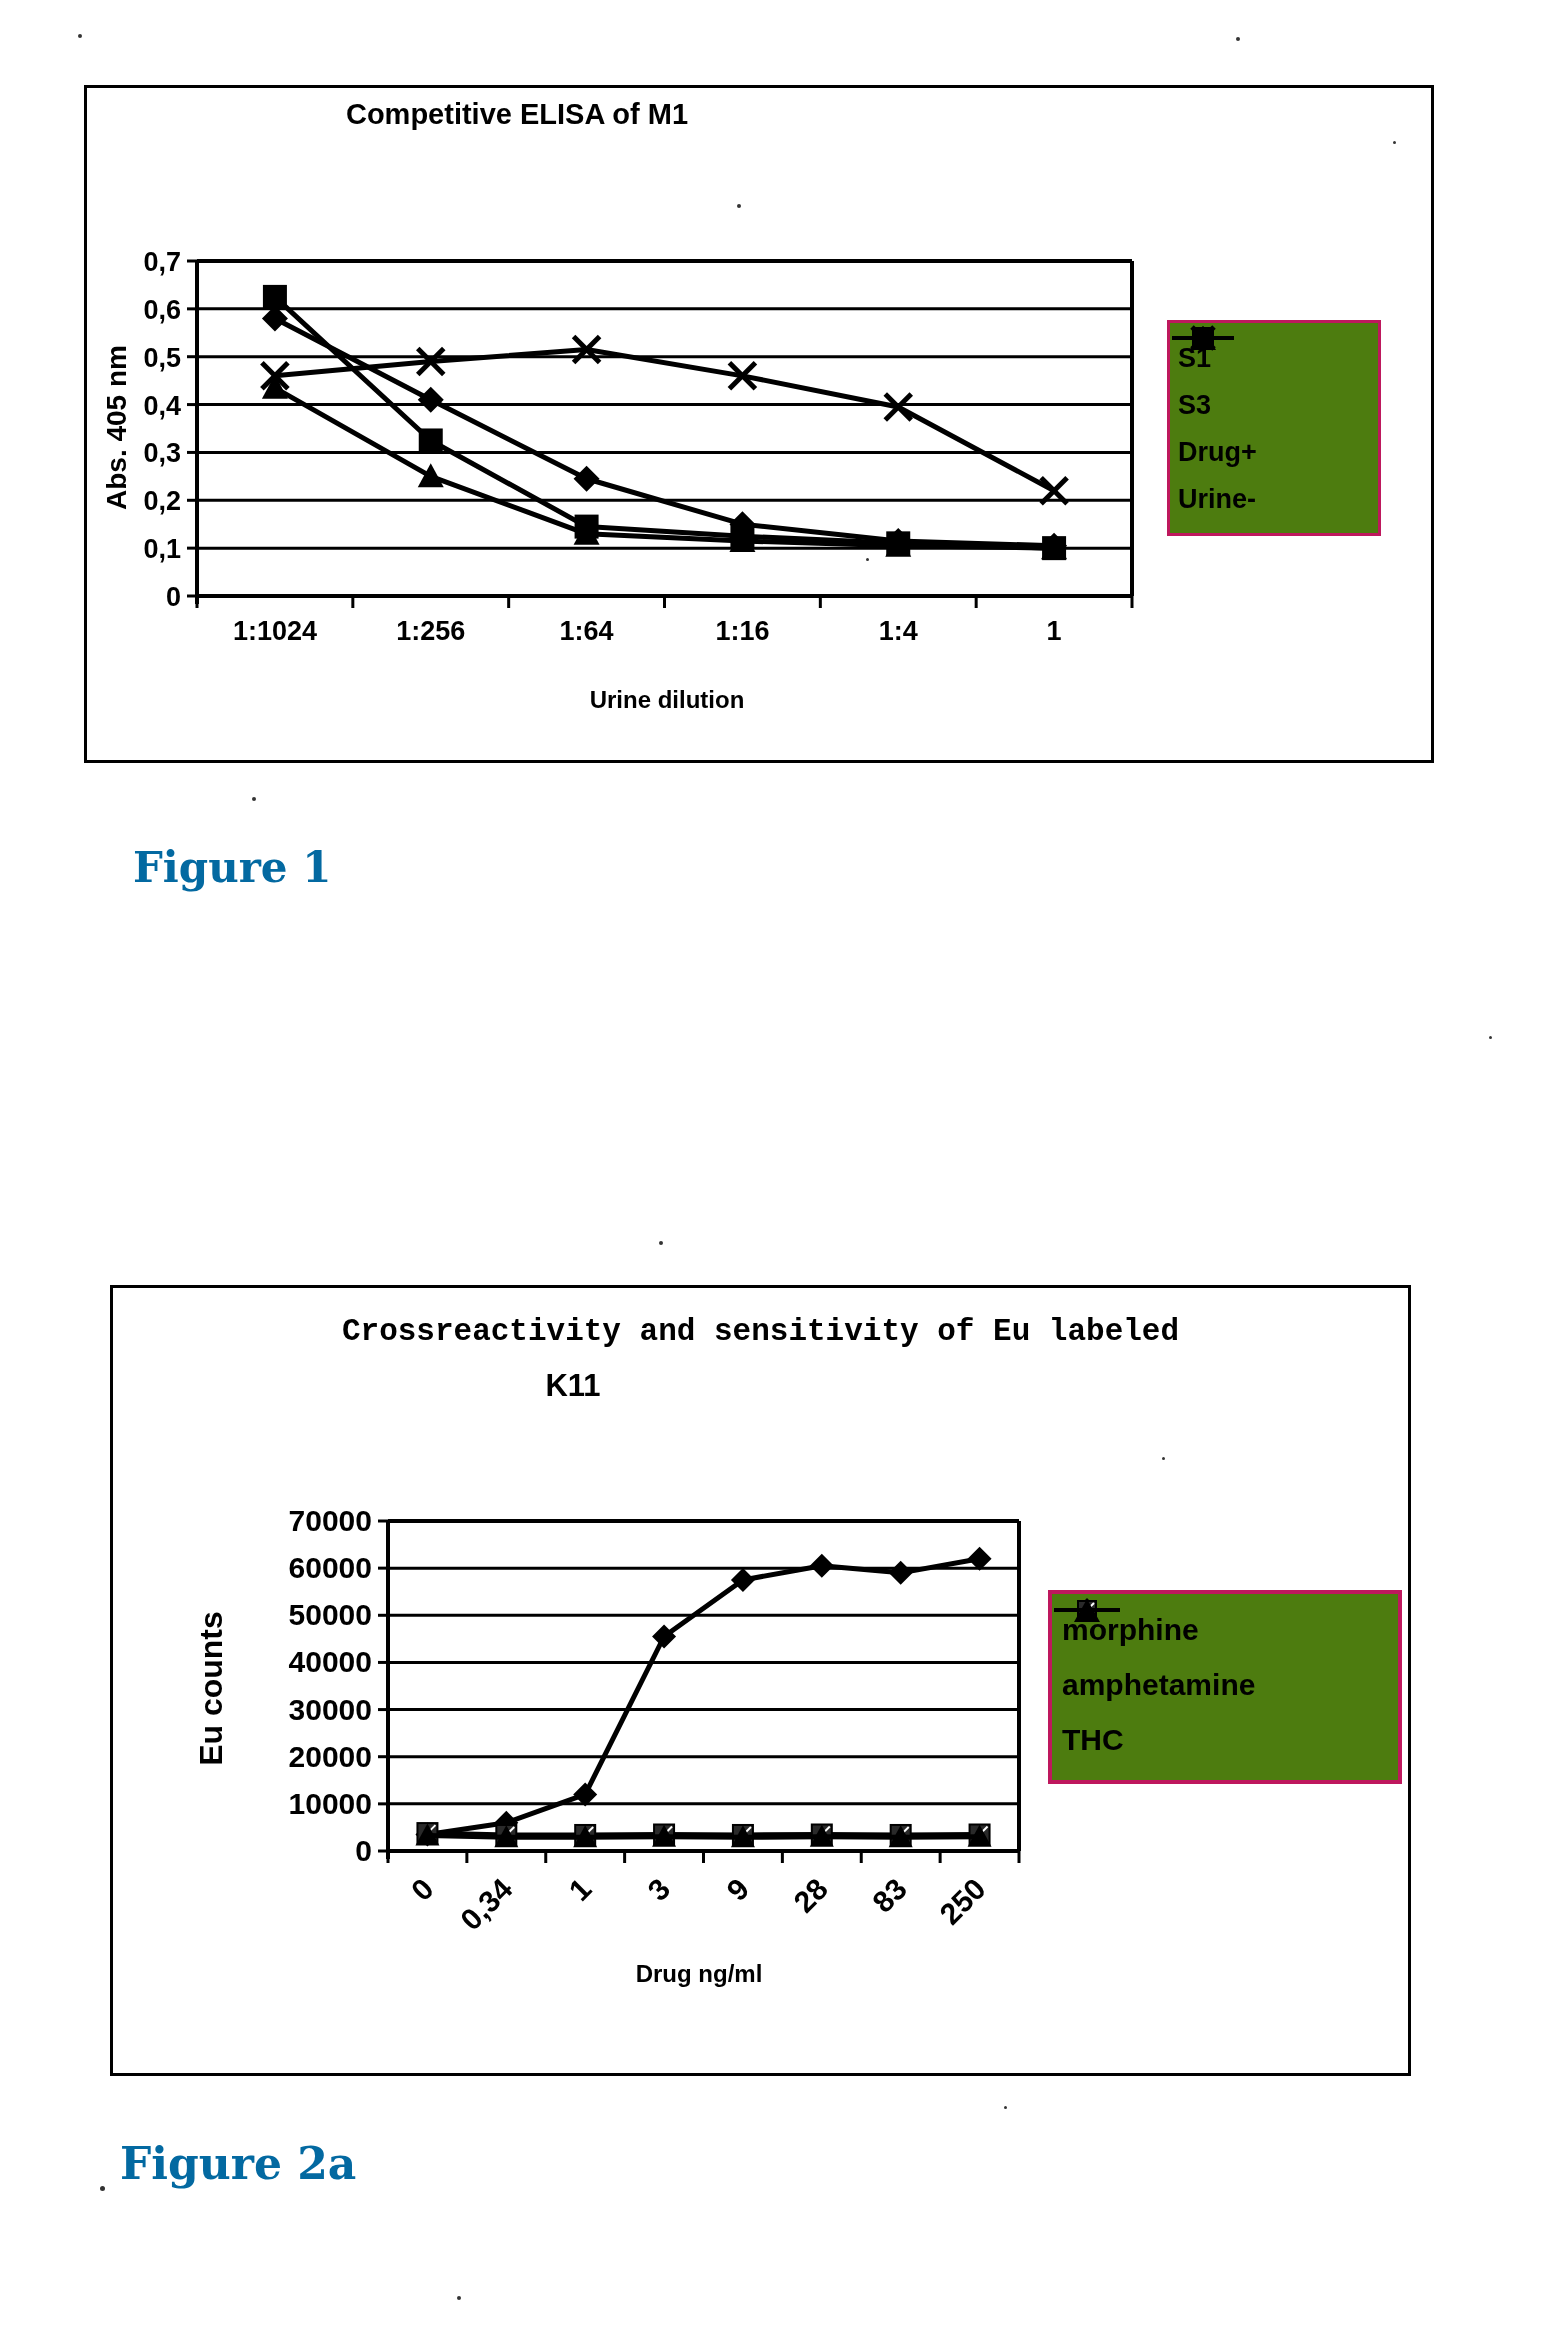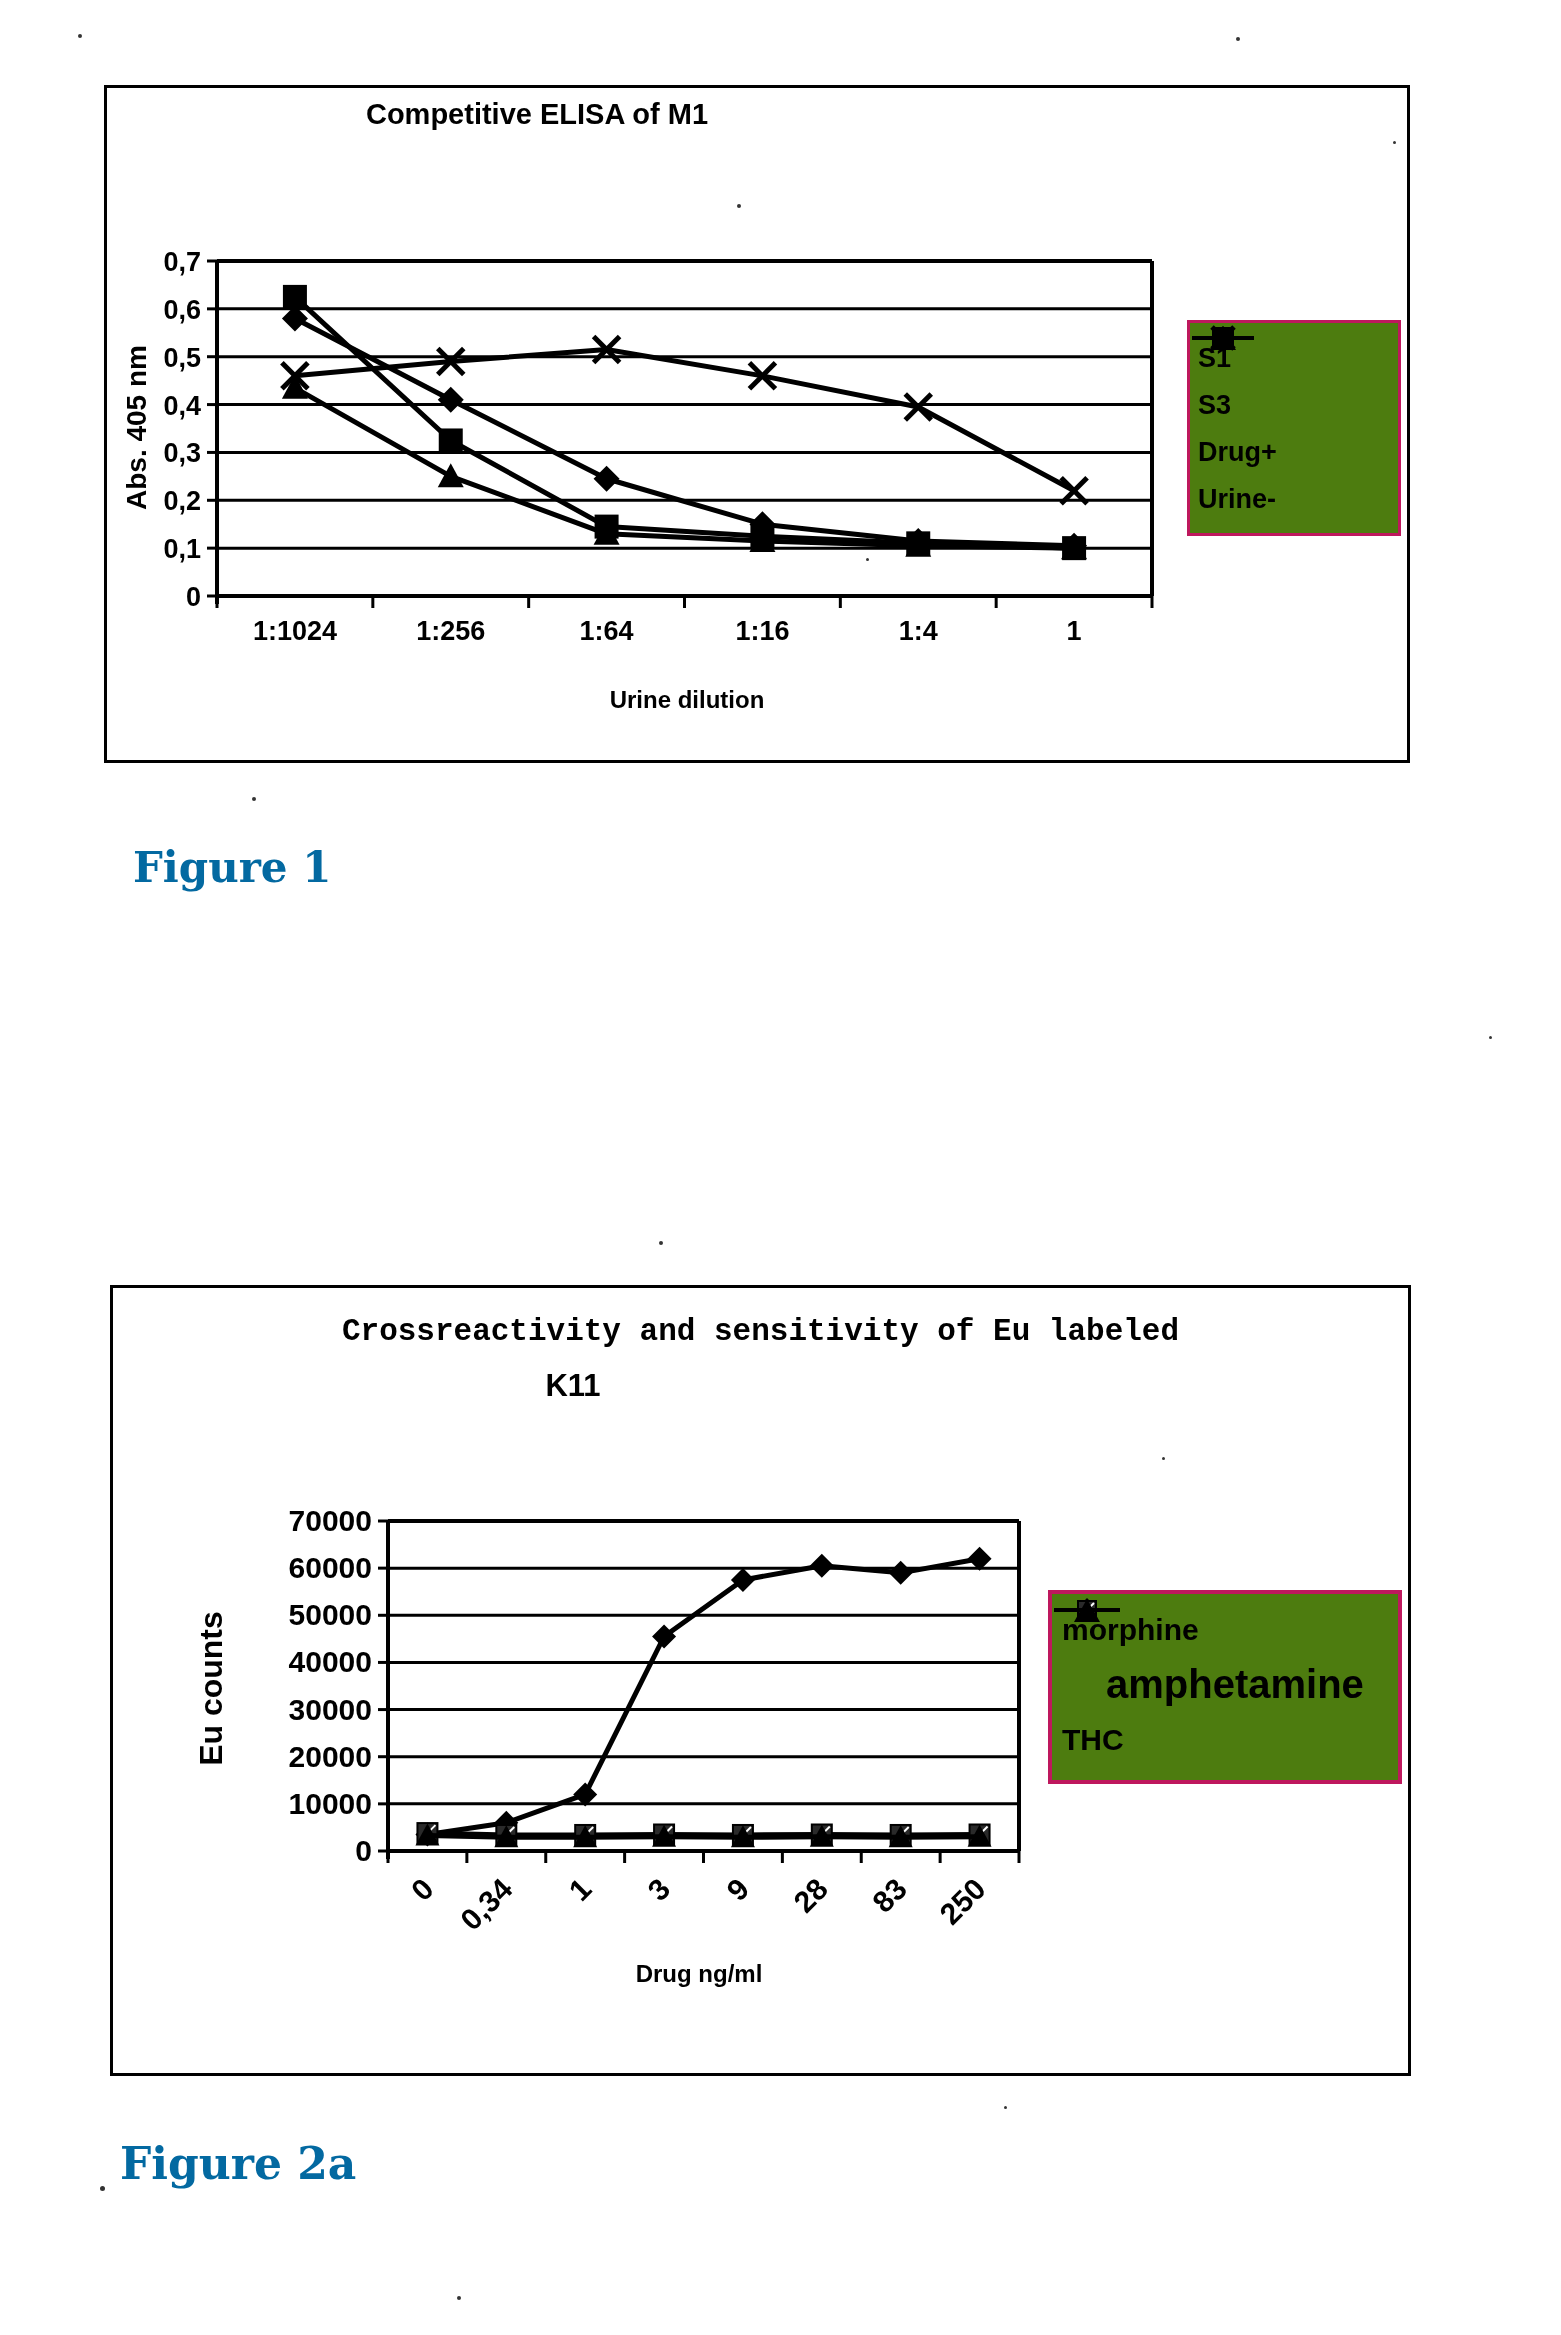--- a/index.html
+++ b/index.html
@@ -17,21 +17,21 @@
   .caption{position:absolute;font-family:"DejaVu Serif","Liberation Serif",serif;font-weight:bold;color:#0369a1;}
   .noise{position:absolute;background:#000;border-radius:50%;opacity:.8;}
   svg{position:absolute;left:0;top:0;}
   svg text{font-family:"Liberation Sans",sans-serif;fill:#000;}
 </style>
 </head>
 <body>
 
 <div class="page">
 
-  <div class="figbox" style="left:104px;top:85px;width:1300px;height:672px;">
+  <div class="figbox" style="left:84px;top:85px;width:1300px;height:672px;padding-left:44px;">
     <div class="chart-title" style="left:0;top:10px;width:860px;font-size:29px;">Competitive ELISA of M1</div>
     <div class="axis-title-y" style="left:14px;top:512px;width:345px;font-size:28px;">Abs. 405 nm</div>
     <div class="axis-title-x" style="left:330px;top:598px;width:500px;font-size:24px;">Urine dilution</div>
 
     <svg id="chart1" width="1300" height="672">
         <line x1="110" y1="508" x2="1045" y2="508" stroke="#000" stroke-width="4"></line>
         <line x1="100" y1="508" x2="110" y2="508" stroke="#000" stroke-width="3"></line>
         <text x="94" y="518" text-anchor="end" font-size="27" font-weight="bold">0</text>
         <line x1="110" y1="460.14285714285717" x2="1045" y2="460.14285714285717" stroke="#000" stroke-width="3"></line>
         <line x1="100" y1="460.14285714285717" x2="110" y2="460.14285714285717" stroke="#000" stroke-width="3"></line>
@@ -234,21 +234,21 @@
           <path d="M35 4 L47 16 L35 28 L23 16 Z" fill="#000"></path>
         </svg>
         <span style="font-size:30px;">morphine</span>
       </div>
       <div class="legend-item" style="height:55px;">
         <svg width="70" height="32">
           <line x1="2" y1="16" x2="68" y2="16" stroke="#000" stroke-width="4"></line>
           <rect x="26" y="7" width="18" height="18" fill="#2a2a2a" stroke="#000" stroke-width="2"></rect>
           <line x1="28" y1="23" x2="42" y2="9" stroke="#fff" stroke-width="2"></line>
         </svg>
-        <span style="font-size:40px;margin-left:44px;">amphetamine</span>
+        <span style="font-size:30px;">amphetamine</span>
       </div>
       <div class="legend-item" style="height:55px;">
         <svg width="70" height="32">
           <line x1="2" y1="16" x2="68" y2="16" stroke="#000" stroke-width="4"></line>
           <path d="M35 5 L48 28 L22 28 Z" fill="#000"></path>
         </svg>
         <span style="font-size:30px;">THC</span>
       </div>
     </div>
   </div>

